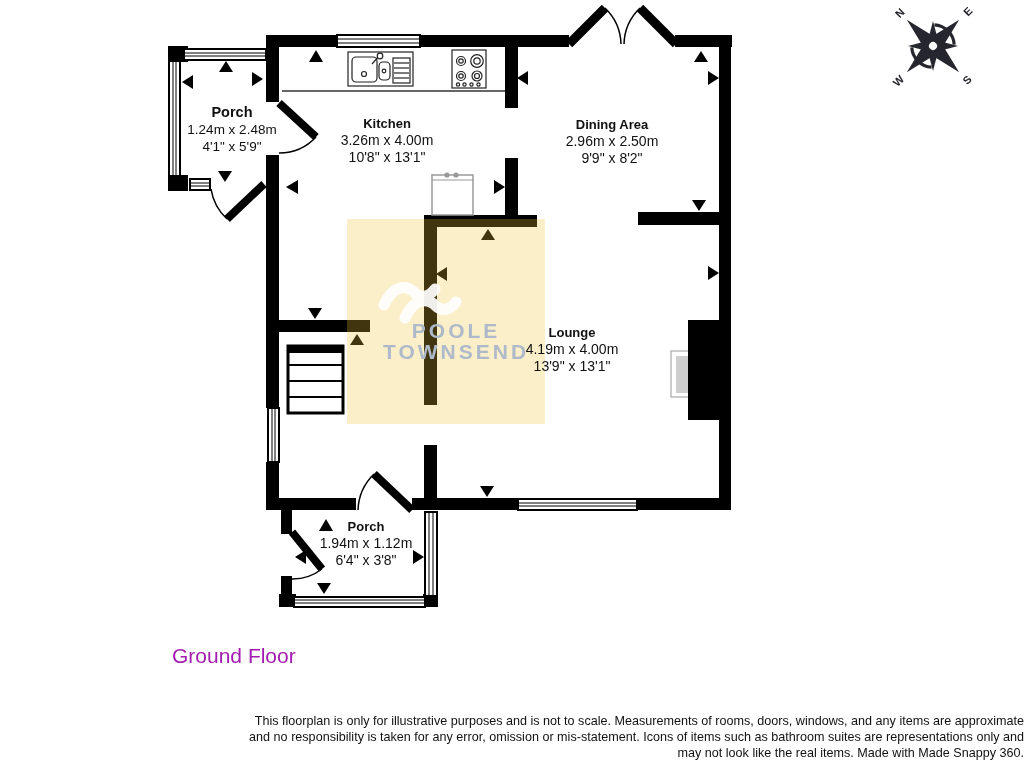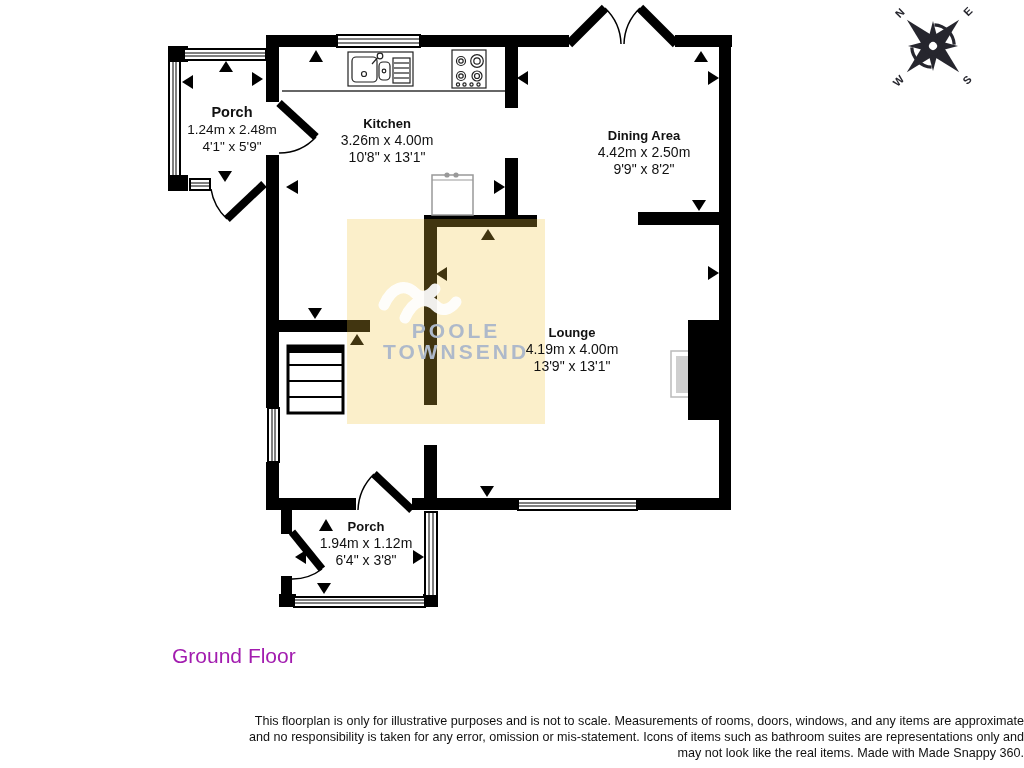--- a/index.html
+++ b/index.html
@@ -268,23 +268,23 @@
     <div class="rdim">1.24m x 2.48m</div>
     <div class="rdim">4'1" x 5'9"</div>
   </div>
 
   <div class="room-label" style="left:387px;top:115px;">
     <div class="rname">Kitchen</div>
     <div class="rdim">3.26m x 4.00m</div>
     <div class="rdim">10'8" x 13'1"</div>
   </div>
 
-  <div class="room-label" style="left:612px;top:127px;margin-left:32px;">
+  <div class="room-label" style="left:612px;top:116px;">
     <div class="rname">Dining Area</div>
-    <div class="rdim">4.42m x 2.50m</div>
+    <div class="rdim">2.96m x 2.50m</div>
     <div class="rdim">9'9" x 8'2"</div>
   </div>
 
   <div class="room-label" style="left:572px;top:324px;">
     <div class="rname">Lounge</div>
     <div class="rdim">4.19m x 4.00m</div>
     <div class="rdim">13'9" x 13'1"</div>
   </div>
 
   <div class="room-label" style="left:366px;top:518px;">

